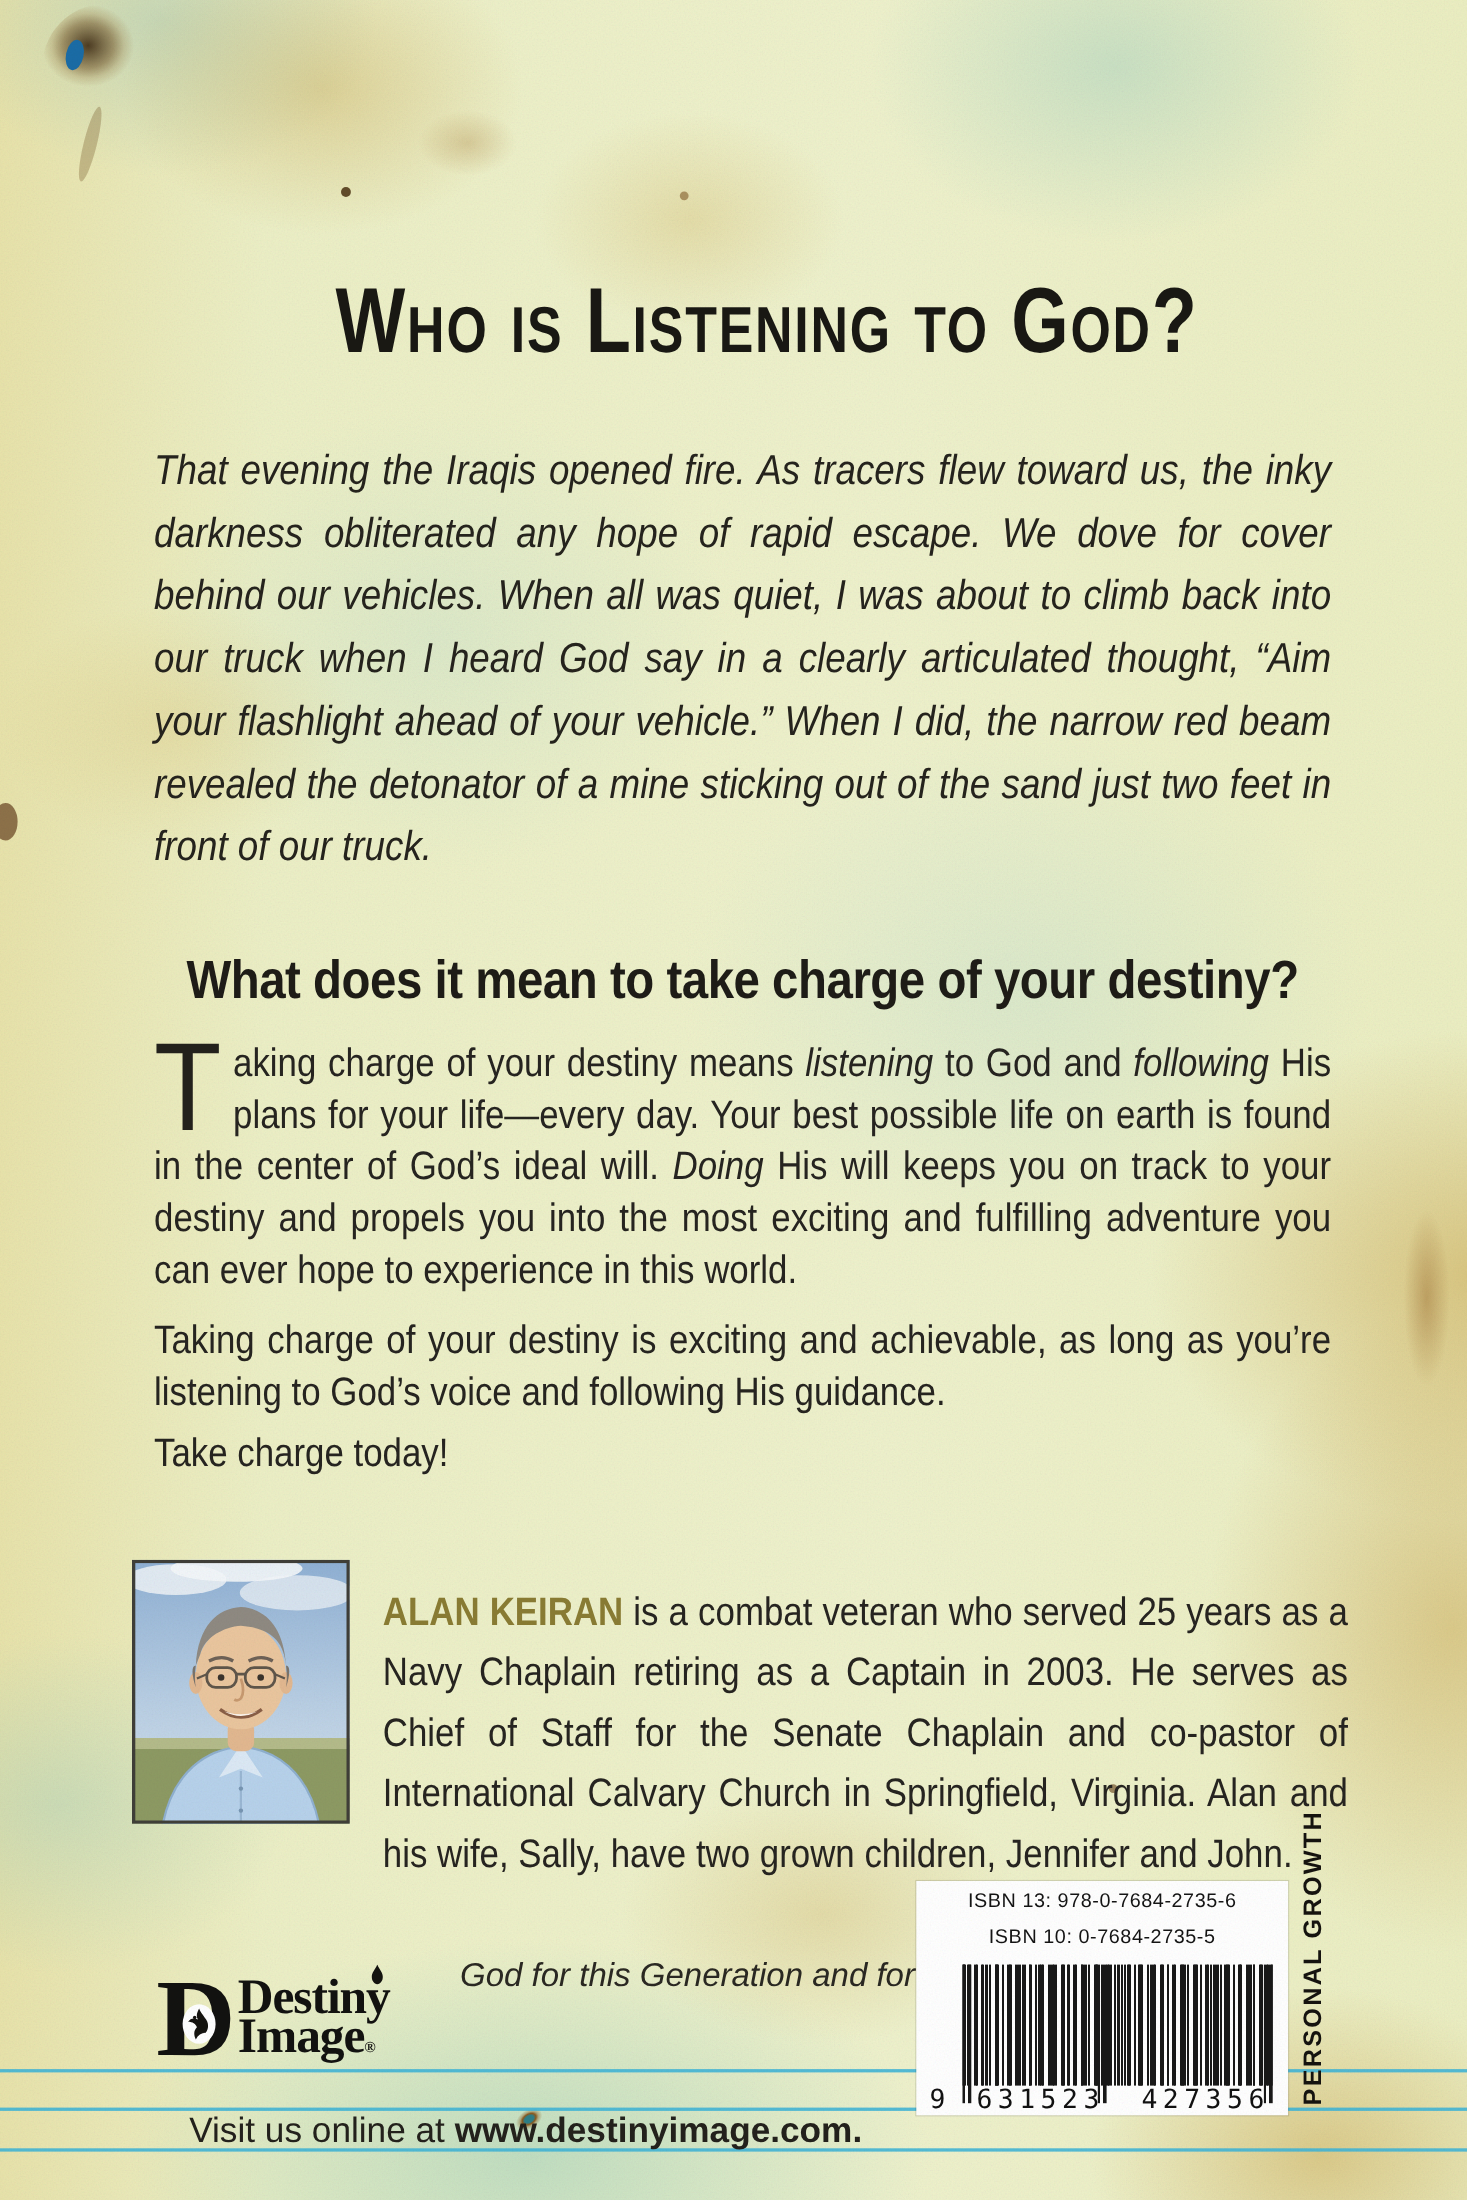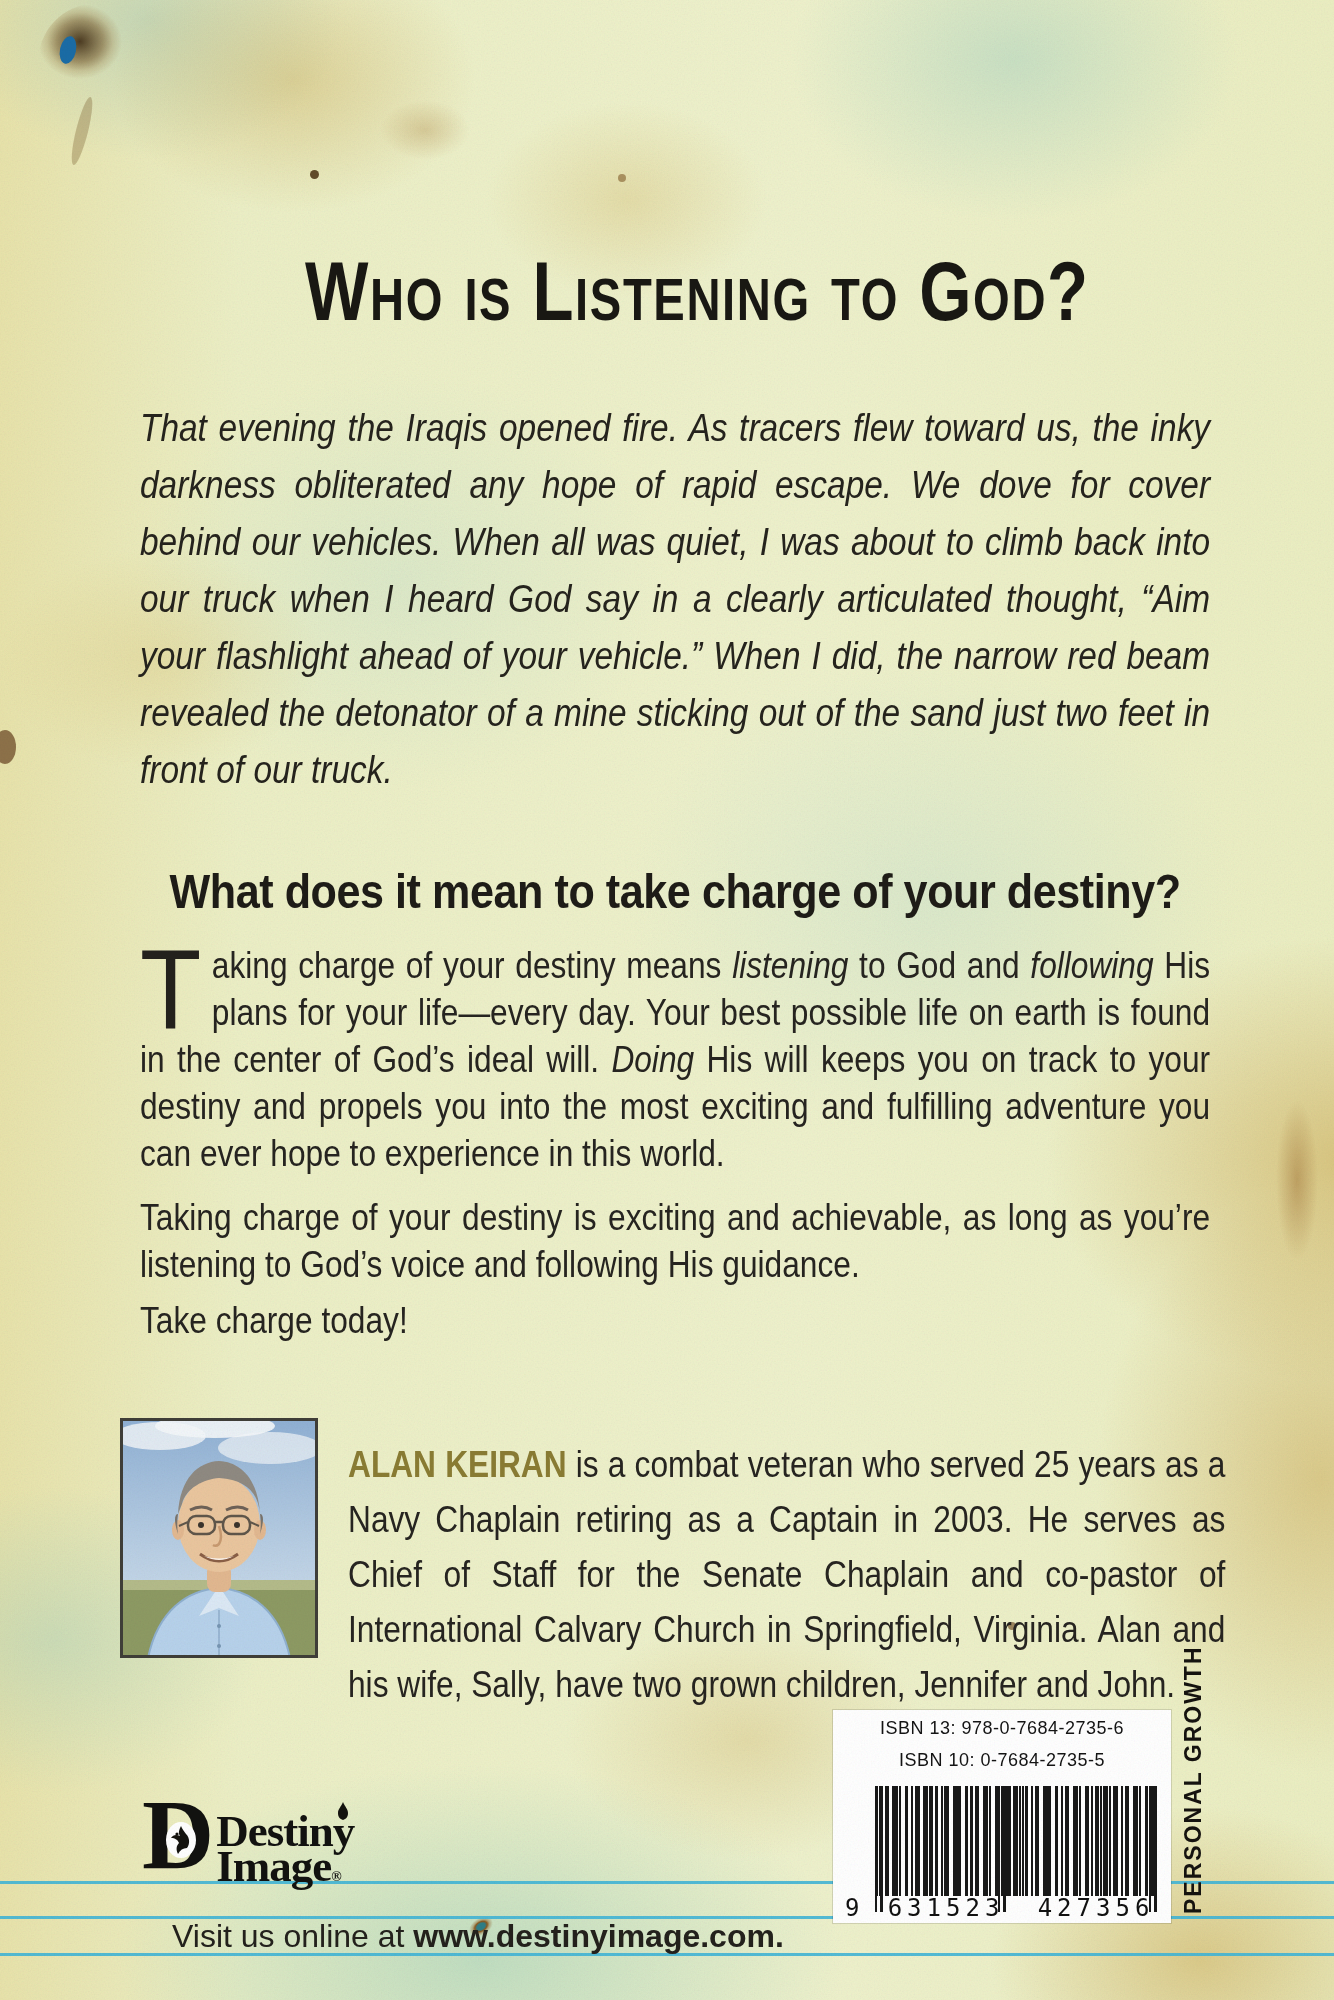--- a/index.html
+++ b/index.html
@@ -52,21 +52,21 @@
   .bio{position:absolute;left:348px;top:1401px;width:997px;transform:scaleX(0.88);transform-origin:0 0;
     font-size:36px;line-height:55px;text-align:justify;z-index:3;}
   .author-name{font-weight:700;color:#8a7c33;}
   
   .photo{position:absolute;left:120px;top:1418px;width:198px;height:240px;z-index:3;}
   
   .logo{position:absolute;left:142px;top:1796px;height:84px;z-index:3;display:flex;align-items:flex-start;
     font-family:"Liberation Serif",serif;color:#121210;}
   .logo-d{position:relative;font-weight:700;font-size:100px;line-height:78px;letter-spacing:-2px;}
   .logo-dove{position:absolute;left:22px;top:24px;}
-  .logo-words{position:relative;margin-left:4px;margin-top:18px;font-weight:700;font-size:45px;line-height:35px;letter-spacing:-1px;}
+  .logo-words{position:relative;margin-left:4px;margin-top:2px;font-weight:700;font-size:45px;line-height:35px;letter-spacing:-1px;}
   .logo-flame{position:absolute;left:120px;top:-12px;}
   .logo-reg{font-size:14px;vertical-align:baseline;}
   .quote{position:absolute;left:395px;top:1778px;width:460px;text-align:center;z-index:3;
     font-style:italic;font-size:30px;line-height:35px;color:#2a2822;}
   .visit{position:absolute;left:172px;top:1886px;z-index:3;font-size:32px;color:#23211c;white-space:nowrap;}
   .visit b{font-weight:700;}
   
   .barcode-box{position:absolute;left:833px;top:1710px;width:338px;height:213px;background:#fff;z-index:4;
     box-shadow:0 0 0 1px rgba(0,0,0,0.12);}
   .isbn{position:absolute;left:0;width:100%;text-align:center;font-size:18px;color:#141414;letter-spacing:0.5px;}
@@ -178,20 +178,21 @@
     <span class="logo-words">
       <svg class="logo-flame" width="14" height="18" viewBox="0 0 14 18">
         <path d="M7,0 C9,5 12,7 12,11 C12,15 10,17 7,18 C4,17 2,15 2,11 C2,7 5,5 7,0 Z" fill="#14130f"></path>
       </svg>
       <span>Destiny</span><br>
       <span>Image</span><span class="logo-reg">®</span>
     </span>
   </div>
 
   <div class="quote">
+    <div>God for this Generation and for</div>
   </div>
 
   <p class="visit"><span>Visit us online at </span><b>www.destinyimage.com.</b></p>
 
   <div class="barcode-box">
     <div class="isbn isbn13">ISBN 13: 978-0-7684-2735-6</div>
     <div class="isbn isbn10">ISBN 10: 0-7684-2735-5</div>
     <div class="bars"></div>
     <div class="guard g-left"></div>
     <div class="guard g-mid"></div>

